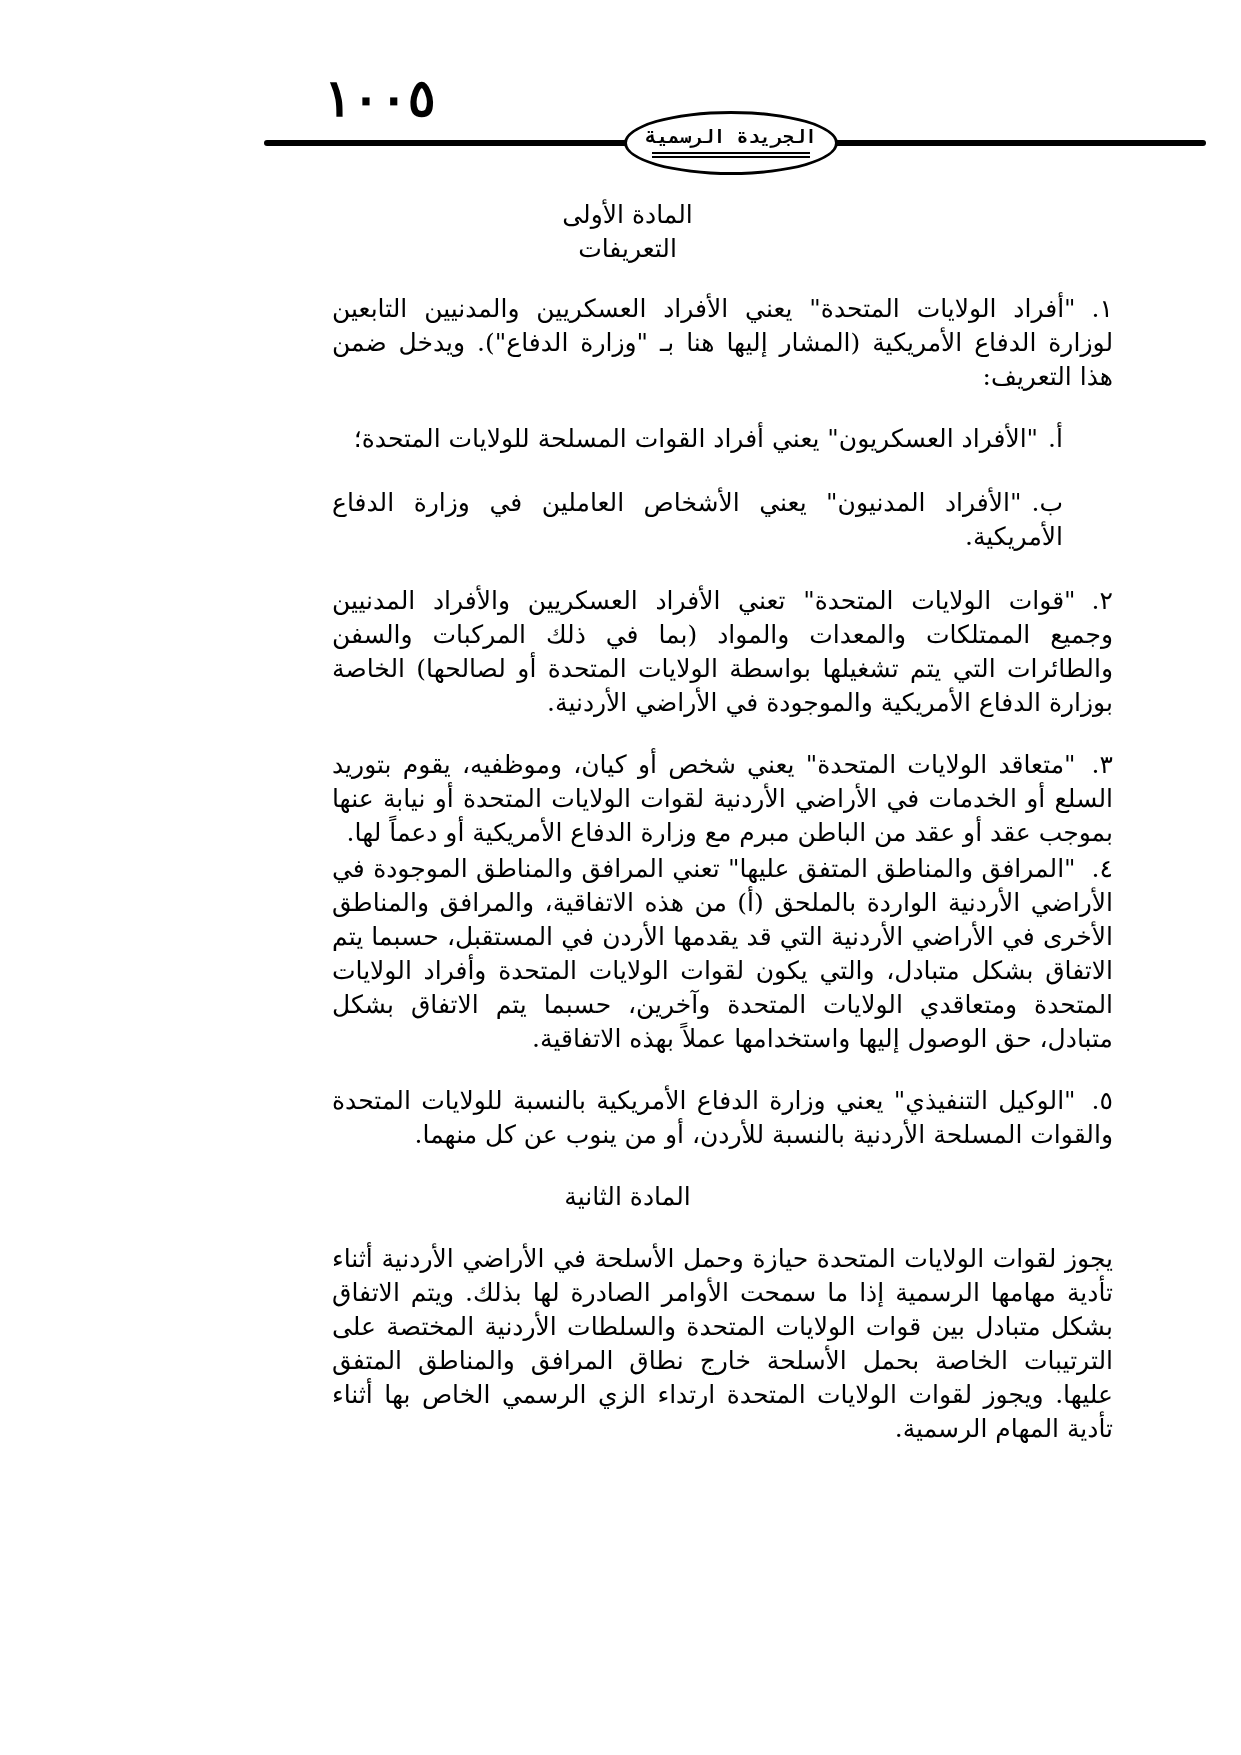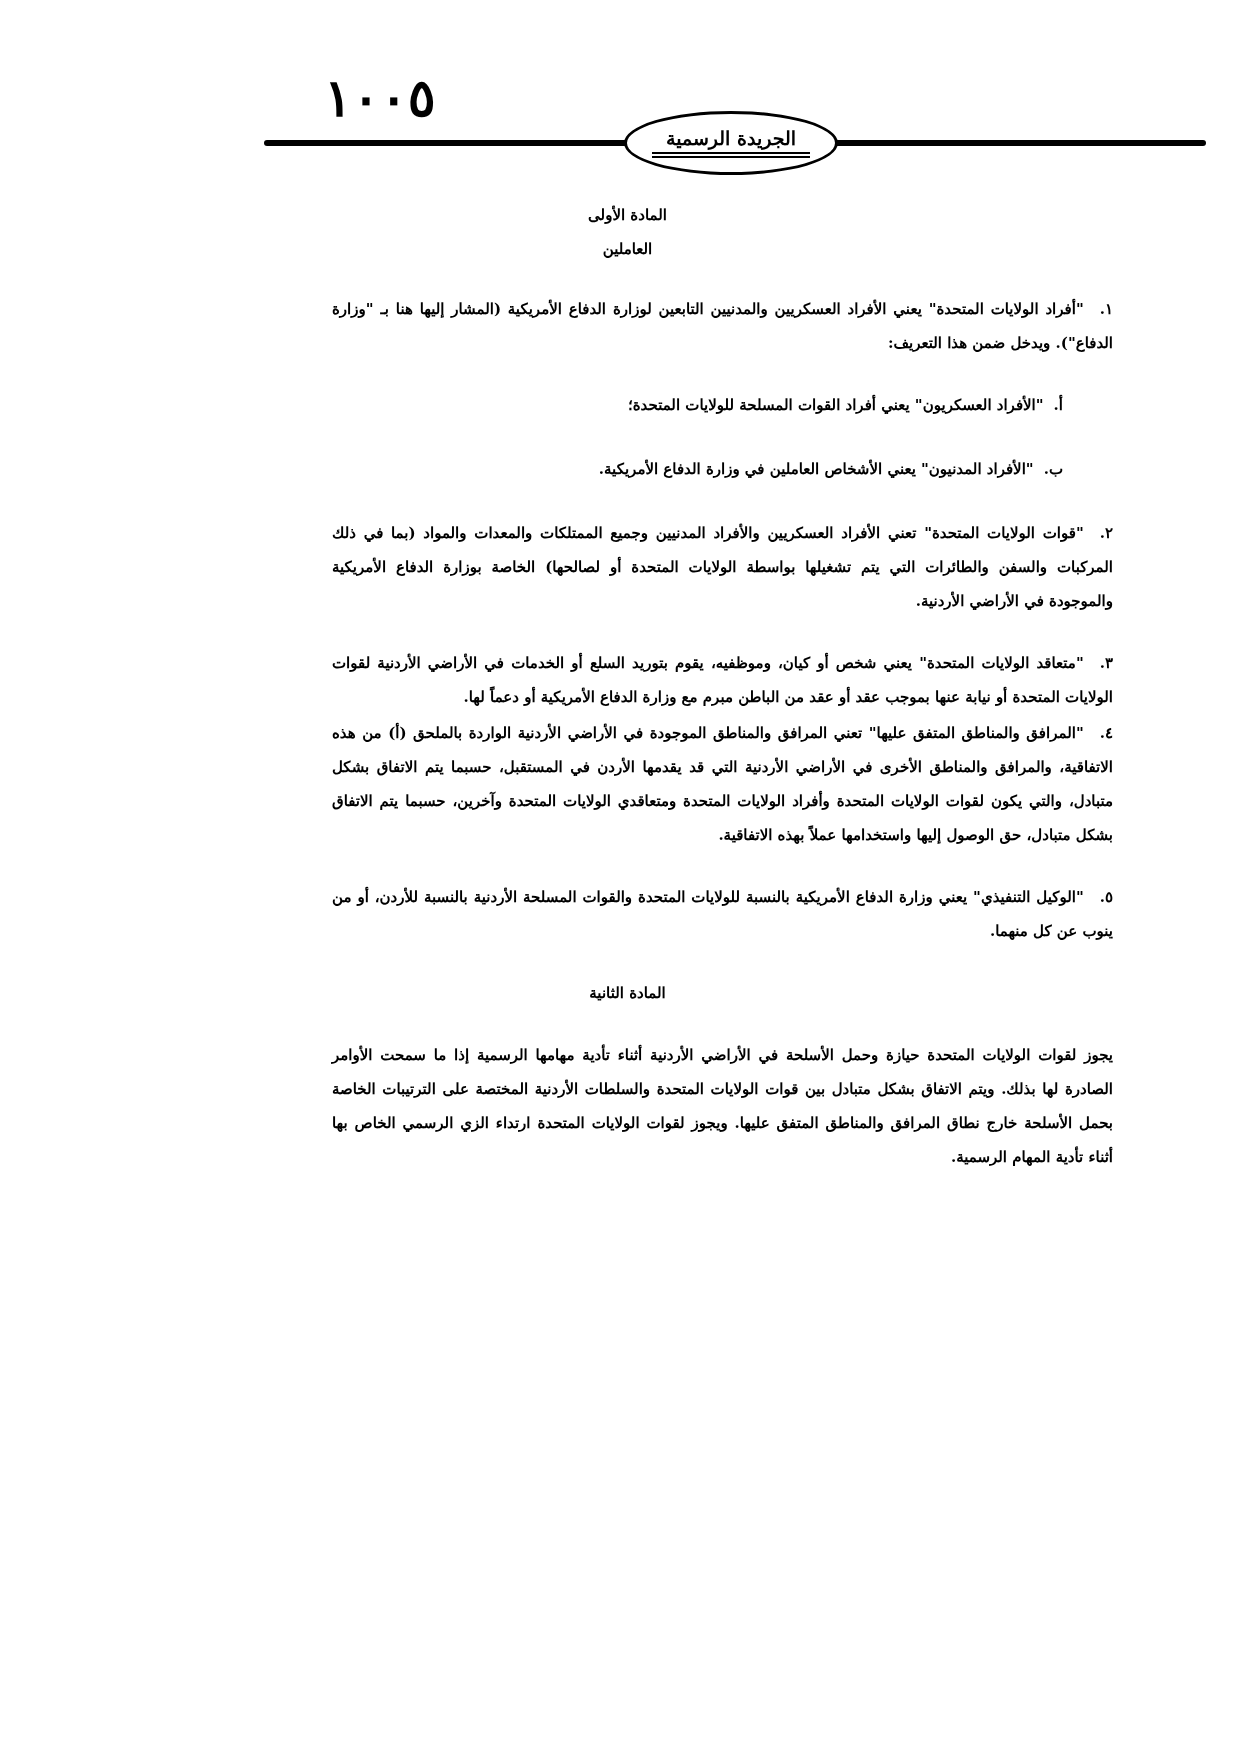--- a/index.html
+++ b/index.html
@@ -49,42 +49,43 @@
     height: 64px;
     border: 3px solid #000;
     border-radius: 50%;
     background: #fff;
     display: flex;
     flex-direction: column;
     align-items: center;
     justify-content: center;
     gap: 4px;
     z-index: 2;
+    font-family: Liberation Mono, monospace;
   }
   .gazette-title {
     font-size: 19px;
     line-height: 1;
     direction: rtl;
   }
   .badge-underline {
     display: block;
     width: 158px;
     height: 6px;
     border-top: 2px solid #000;
     border-bottom: 2px solid #000;
   }
 
   
   .content {
     direction: rtl;
     text-align: justify;
     padding: 0 128px 60px 134px;
-    font-size: 15px;
+    font-size: 25px;
     line-height: 34px;
-    font-weight: bold;
+    font-weight: normal;
   }
   .article-heading {
     text-align: center;
     position: relative;
     right: 95px; 
     margin-top: 18px;
     margin-bottom: 26px;
   }
   .article-heading.second {
     margin-top: 24px;
@@ -111,21 +112,21 @@
     <div class="gazette-badge">
       <span class="gazette-title">الجريدة الرسمية</span>
       <span class="badge-underline"></span>
     </div>
   </header>
 
   <main class="content">
 
     <div class="article-heading">
       <div>المادة الأولى</div>
-      <div>العاملين</div>
+      <div>التعريفات</div>
     </div>
 
     <p class="item"><span class="num">١.</span><span>"أفراد الولايات المتحدة" يعني الأفراد العسكريين والمدنيين التابعين لوزارة الدفاع الأمريكية (المشار إليها هنا بـ "وزارة الدفاع"). ويدخل ضمن هذا التعريف:</span></p>
 
     <p class="sub-item"><span class="num">أ.</span><span>"الأفراد العسكريون" يعني أفراد القوات المسلحة للولايات المتحدة؛</span></p>
 
     <p class="sub-item"><span class="num">ب.</span><span>"الأفراد المدنيون" يعني الأشخاص العاملين في وزارة الدفاع الأمريكية.</span></p>
 
     <p class="item"><span class="num">٢.</span><span>"قوات الولايات المتحدة" تعني الأفراد العسكريين والأفراد المدنيين وجميع الممتلكات والمعدات والمواد (بما في ذلك المركبات والسفن والطائرات التي يتم تشغيلها بواسطة الولايات المتحدة أو لصالحها) الخاصة بوزارة الدفاع الأمريكية والموجودة في الأراضي الأردنية.</span></p>
 

